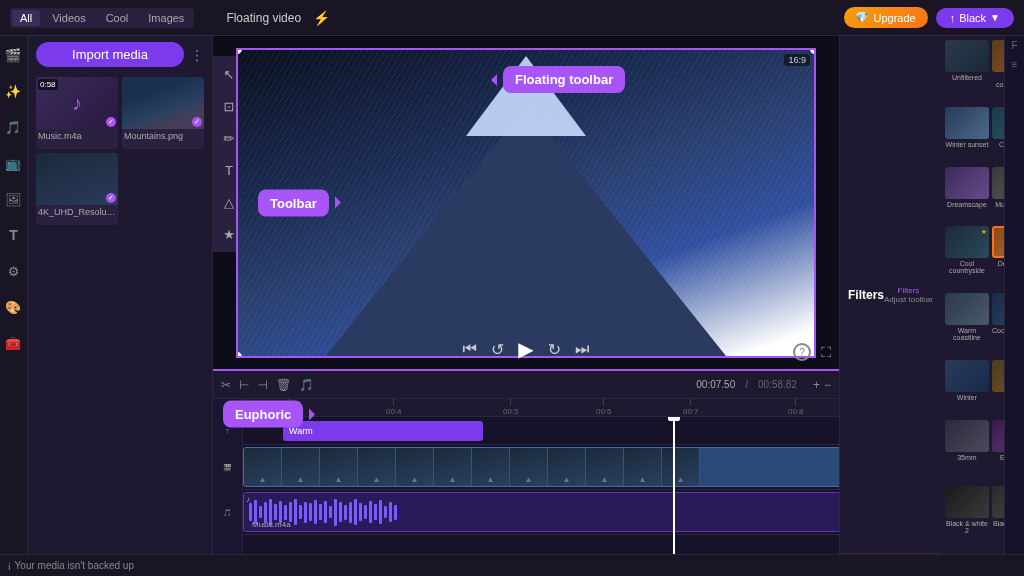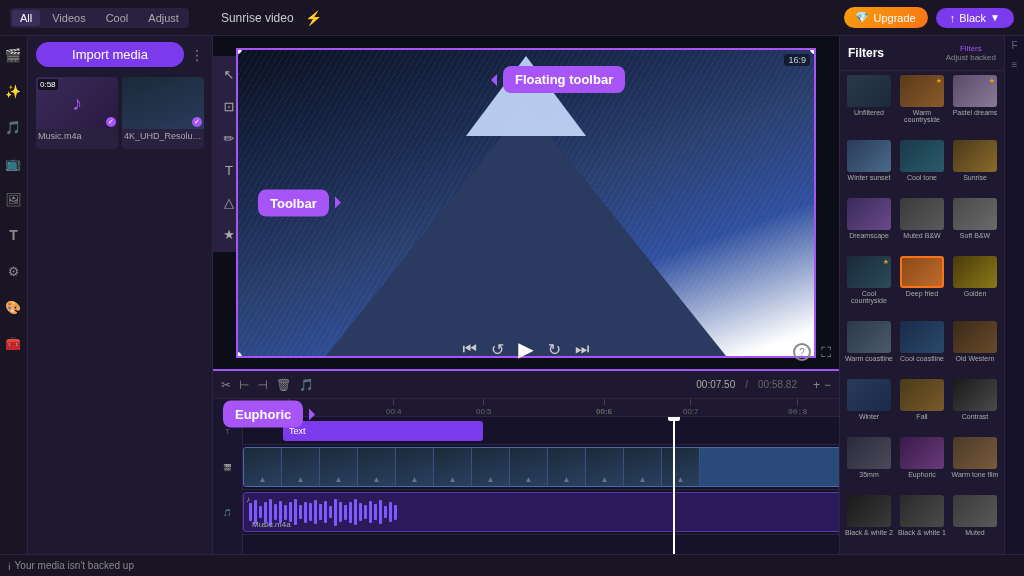--- a/index.html
+++ b/index.html
@@ -710,21 +710,21 @@
       border: 6px solid transparent;
       border-left-color: #a855f7;
     }
 
     
     .right-sidebar {
       width: 165px;
       background: #1e1930;
       border-left: 1px solid #2d2540;
       display: flex;
-      flex-direction: column;
+      flex-direction: row;
       flex-shrink: 0;
     }
     .right-sidebar-header {
       display: flex;
       align-items: center;
       justify-content: space-between;
       padding: 8px 8px;
       border-bottom: 1px solid #2d2540;
     }
     .right-sidebar-title {
@@ -833,23 +833,23 @@
   </style>
 </head>
 <body>
 
 <div class="top-bar">
   <div class="top-bar-left">
     <div class="tab-group">
       <div class="tab-item active">All</div>
       <div class="tab-item">Videos</div>
       <div class="tab-item">Cool</div>
-      <div class="tab-item">Adjust</div>
+      <div class="tab-item">Images</div>
     </div>
-    <span class="project-title">Sunrise video</span>
+    <span class="project-title">Floating video</span>
     <span class="autosave-icon">⚡</span>
   </div>
   <div class="top-bar-right">
     <button class="upgrade-btn">
       <span>💎</span>
       <span>Upgrade</span>
     </button>
     <button class="export-btn">
       <span>↑</span>
       <span>Black</span>
@@ -881,20 +881,26 @@
 
       <div class="media-thumb">
         <div class="media-thumb-inner music">
           <span style="font-size:20px;color:#a855f7;">♪</span>
           <span class="media-duration">0:58</span>
           <span class="media-check">✓</span>
         </div>
         <div class="media-thumb-label">Music.m4a</div>
       </div>
 
+      <div class="media-thumb">
+        <div class="media-thumb-inner mountain">
+          <span class="media-check">✓</span>
+        </div>
+        <div class="media-thumb-label">Mountains.png</div>
+      </div>
 
       <div class="media-thumb">
         <div class="media-thumb-inner uhd">
           <span class="media-check">✓</span>
         </div>
         <div class="media-thumb-label">4K_UHD_Resolutio...</div>
       </div>
     </div>
   </div>
 
@@ -967,47 +973,47 @@
 
           <div class="timeline-ruler">
             <div class="ruler-mark" style="left:38px;">
               <div class="ruler-mark-line"></div>
               <span class="ruler-mark-label">00:3</span>
             </div>
             <div class="ruler-mark" style="left:143px;">
               <div class="ruler-mark-line"></div>
               <span class="ruler-mark-label">00:4</span>
             </div>
-            <div class="ruler-mark" style="left:233px;">
+            <div class="ruler-mark" style="left:260px;">
               <div class="ruler-mark-line"></div>
               <span class="ruler-mark-label">00:5</span>
             </div>
-            <div class="ruler-mark" style="left:353px;font-weight:bold;">
+            <div class="ruler-mark" style="left:353px;">
               <div class="ruler-mark-line"></div>
               <span class="ruler-mark-label">00:6</span>
             </div>
             <div class="ruler-mark" style="left:440px;">
               <div class="ruler-mark-line"></div>
               <span class="ruler-mark-label">00:7</span>
             </div>
-            <div class="ruler-mark" style="left:545px;font-family:Liberation Mono, monospace;">
+            <div class="ruler-mark" style="left:545px;">
               <div class="ruler-mark-line"></div>
               <span class="ruler-mark-label">00:8</span>
             </div>
           </div>
 
           <div class="timeline-tracks" style="position:relative;">
 
             <div class="playhead-line">
               <div class="playhead-top"></div>
             </div>
 
             <div class="track-row text-track">
               <div class="text-track-clip">
-                <span>Text</span>
+                <span>Warm</span>
               </div>
             </div>
 
             <div class="track-row">
               <div class="video-track-clip">
                 <span class="video-clip-label">4K_UHD_Resolution_SnowCap_Stars_3x2.png</span>
                 <div class="video-thumb-strip">
                   <div class="video-thumb-cell"></div>
                   <div class="video-thumb-cell"></div>
                   <div class="video-thumb-cell"></div>
@@ -1072,21 +1078,21 @@
       </div>
     </div>
 
   </div>
 
   <div class="right-sidebar">
     <div class="right-sidebar-header">
       <span class="right-sidebar-title">Filters</span>
       <div style="display:flex;flex-direction:column;align-items:center;">
         <span style="font-size:8px;color:#a855f7;cursor:pointer;">Filters</span>
-        <span style="font-size:8px;color:#888;cursor:pointer;">Adjust backed</span>
+        <span style="font-size:8px;color:#888;cursor:pointer;">Adjust toolbar</span>
       </div>
     </div>
     <div class="filters-grid">
 
       <div class="filter-item">
         <div class="filter-thumb ft-unfiltered"></div>
         <span class="filter-label">Unfiltered</span>
       </div>
 
       <div class="filter-item">

